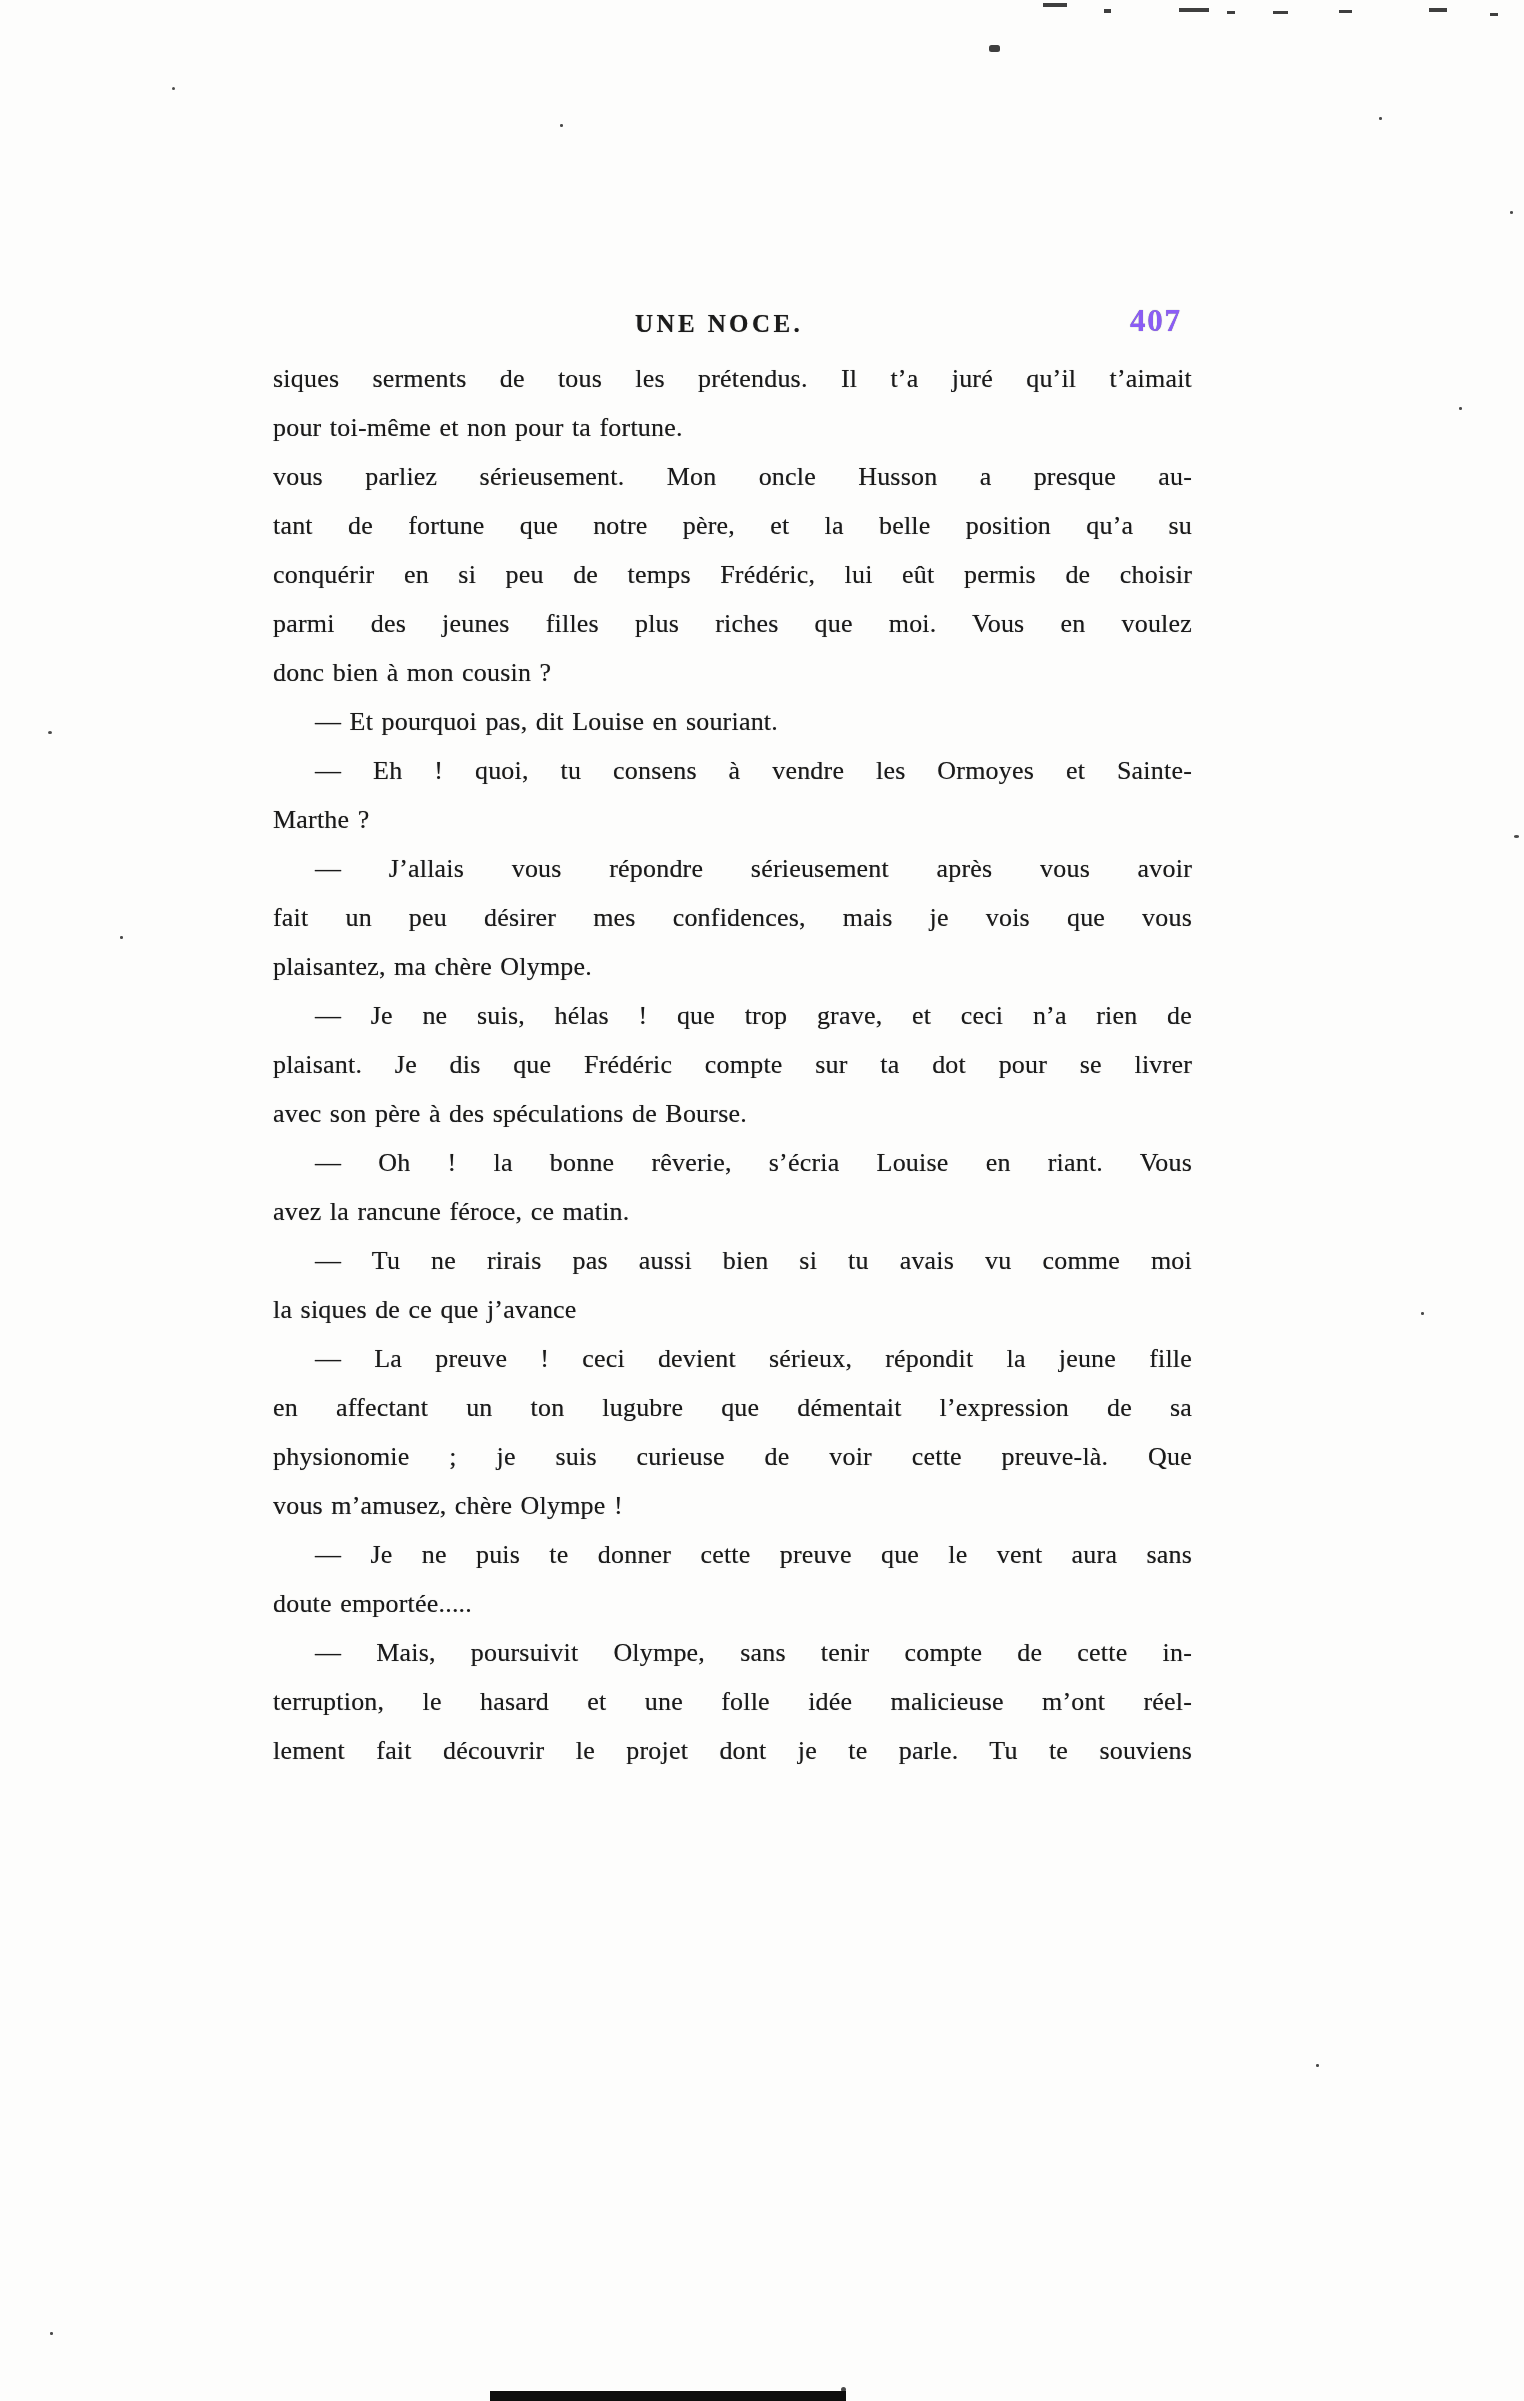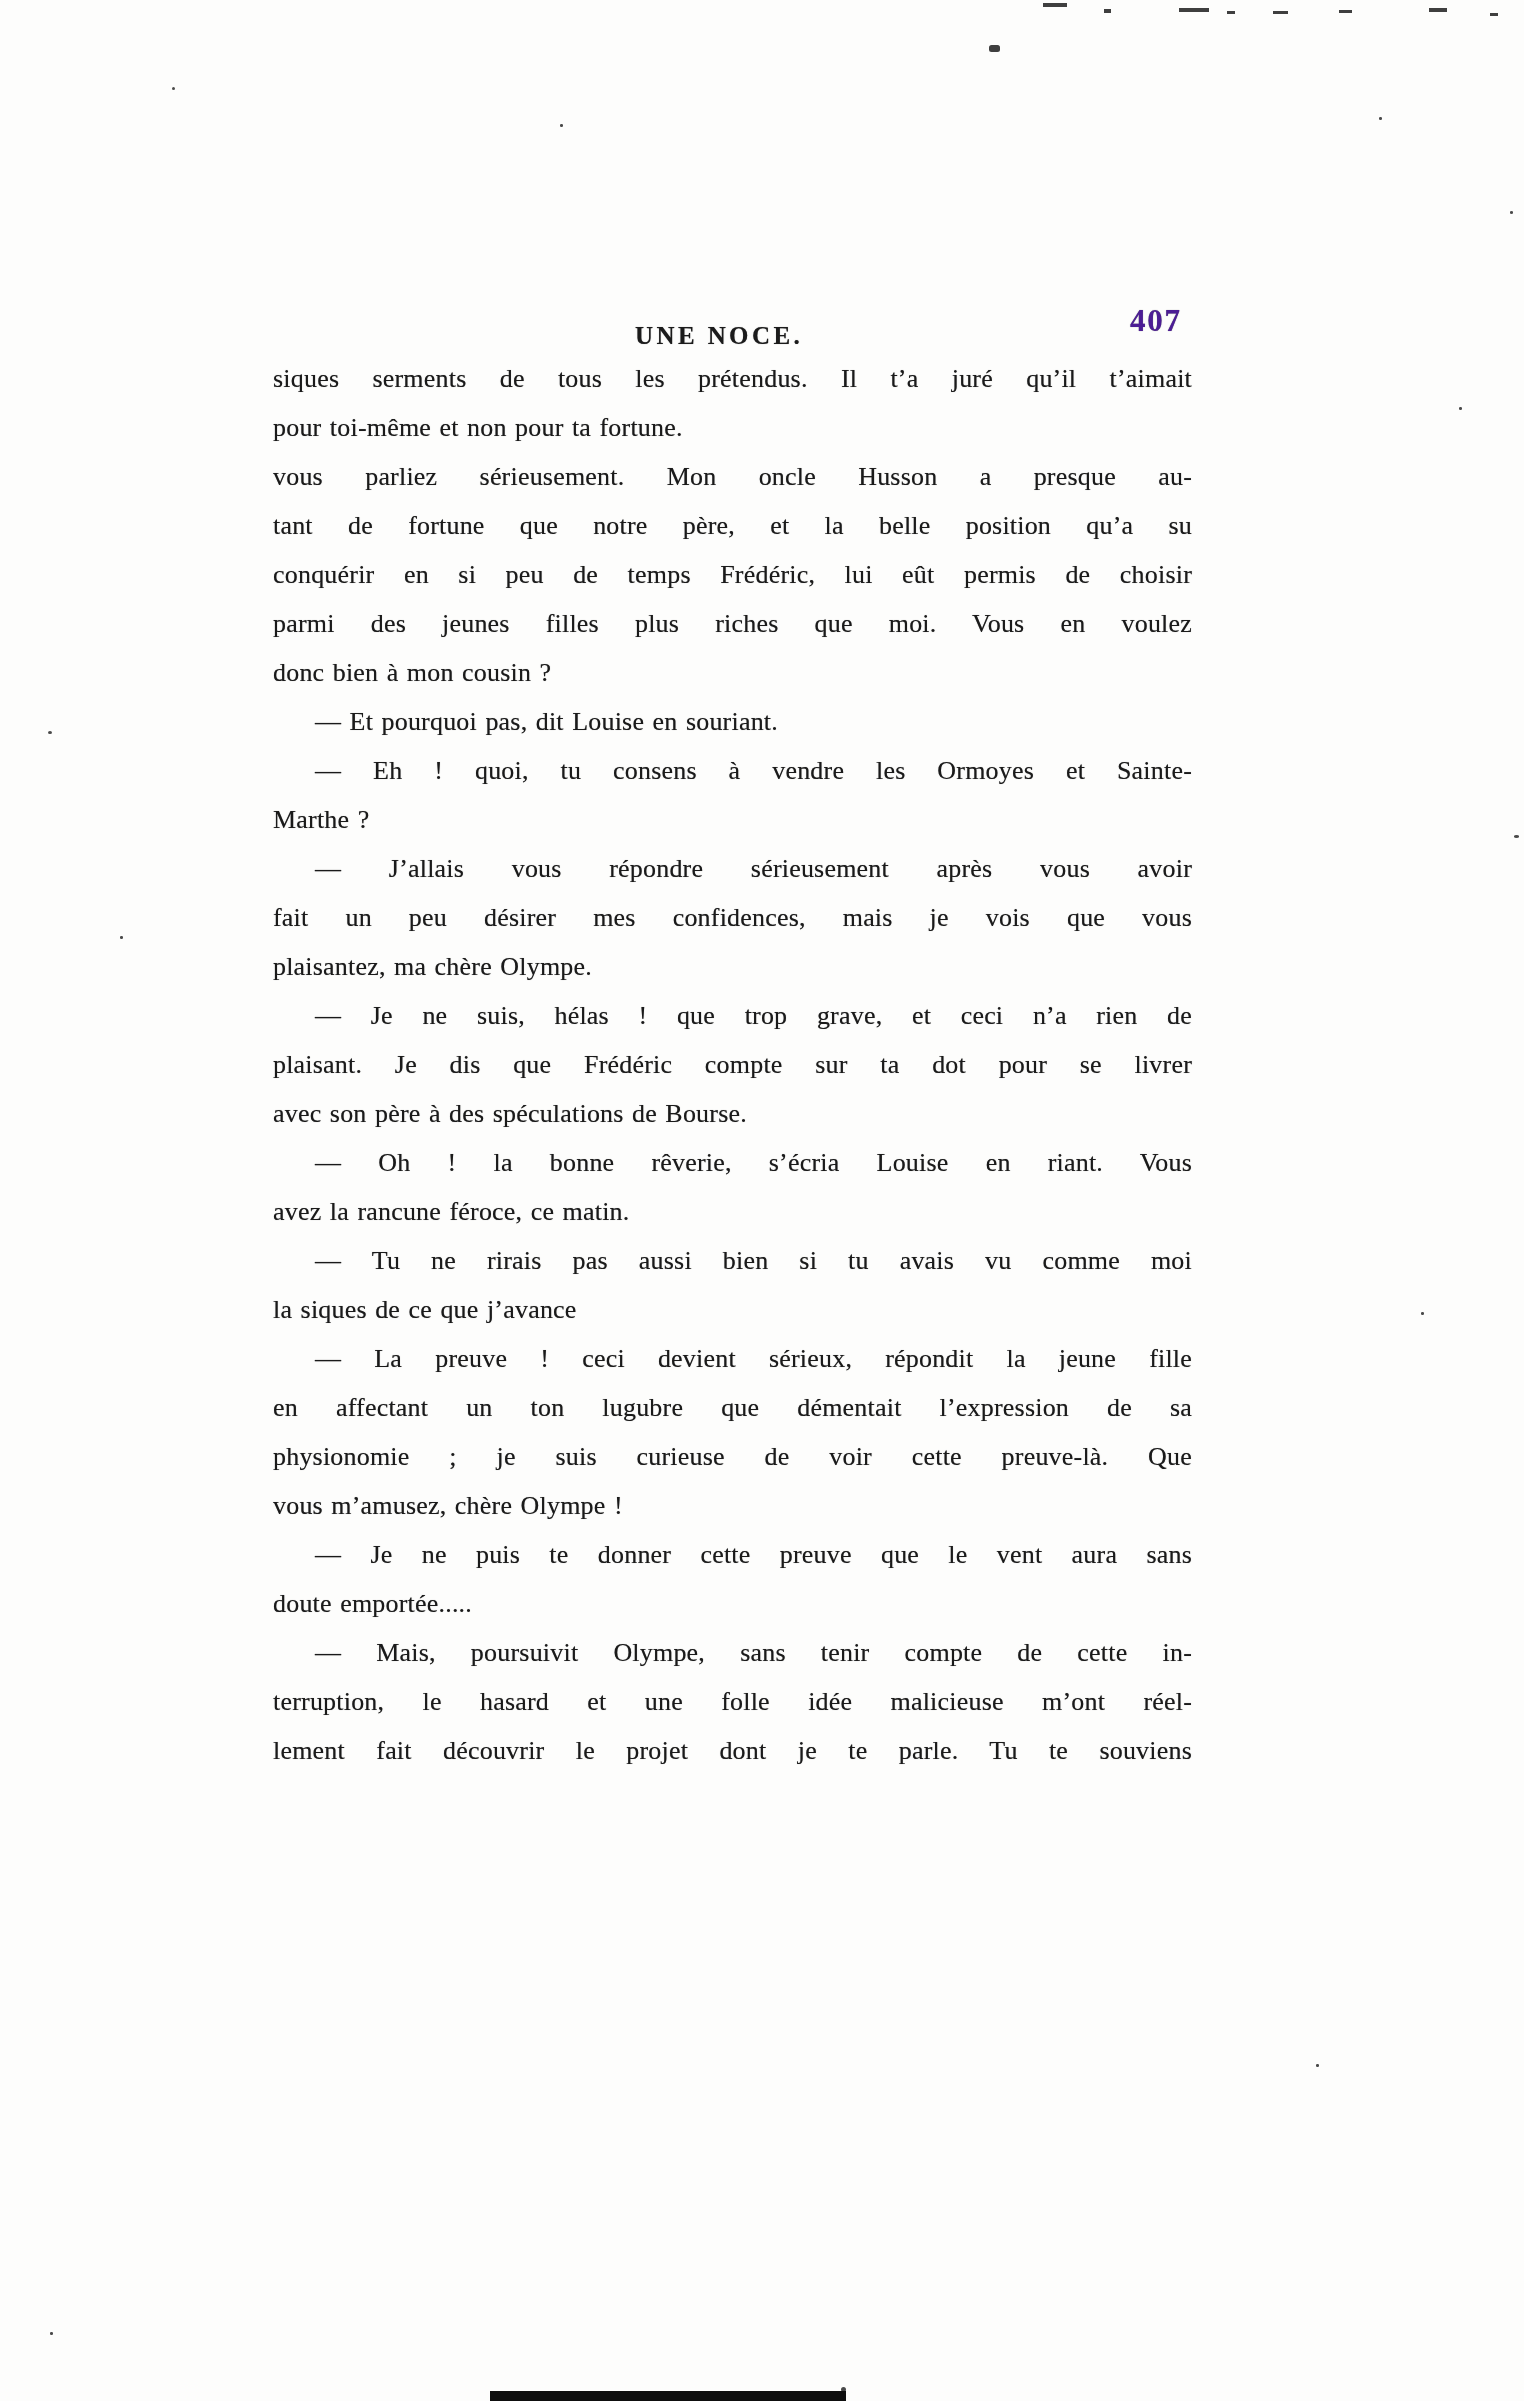--- a/index.html
+++ b/index.html
@@ -14,26 +14,25 @@
     background: #fdfdfc;
     color: #161616;
   }
   
   .running-header { position: absolute; top: 0; left: 0; width: 100%; }
   .header-title {
     position: absolute; left: 635px; top: 310px;
     font-size: 25px; letter-spacing: 3.4px; font-weight: 700;
     color: #1b1b1b;
     text-shadow: 0 0 0.8px rgba(20,20,20,.55);
-    margin-top: 12px;
   }
   .page-number {
     position: absolute; left: 1130px; top: 303px;
     font-size: 31px; font-weight: 700; letter-spacing: 1.7px;
-    color: #4c1d95;
+    color: #8b5cf6;
     text-shadow: 0 0 0.8px rgba(20,20,20,.6);
   }
   
   .text-block {
     position: absolute; left: 273px; top: 354px; width: 919px;
     font-size: 26px;
     color: #1a1a1a;
     word-spacing: 1.7px;
     letter-spacing: 0.2px;
     text-shadow: 0 0 0.7px rgba(10,10,10,.5);

